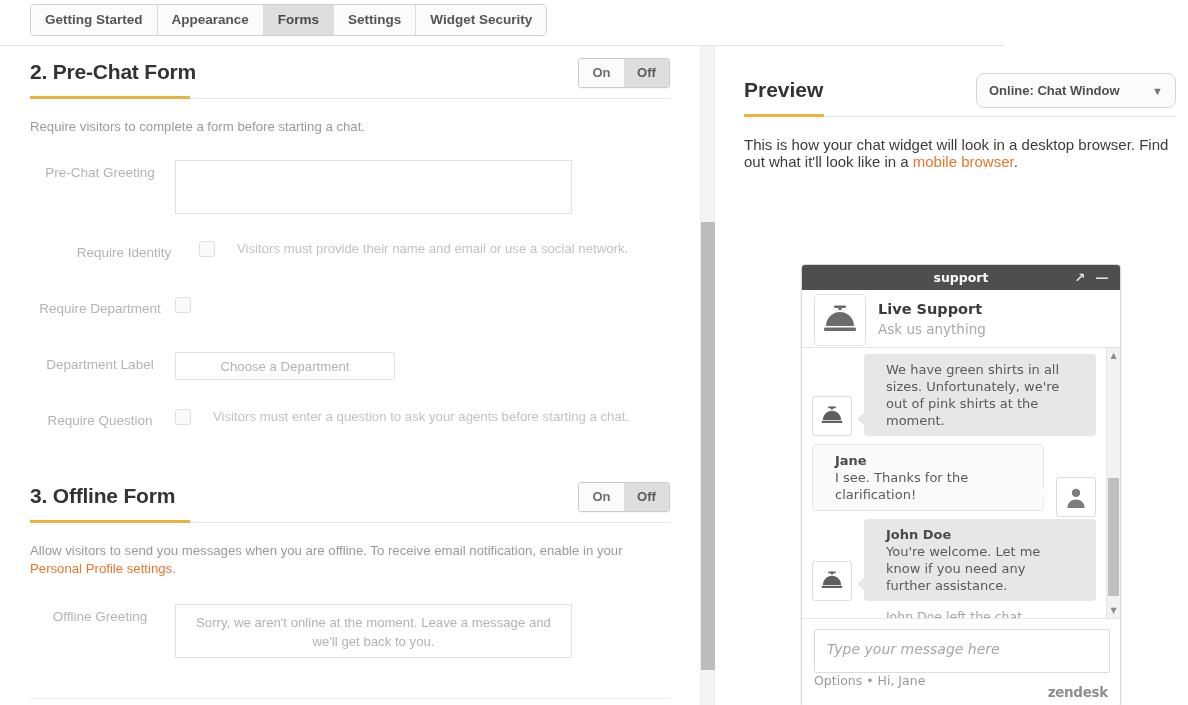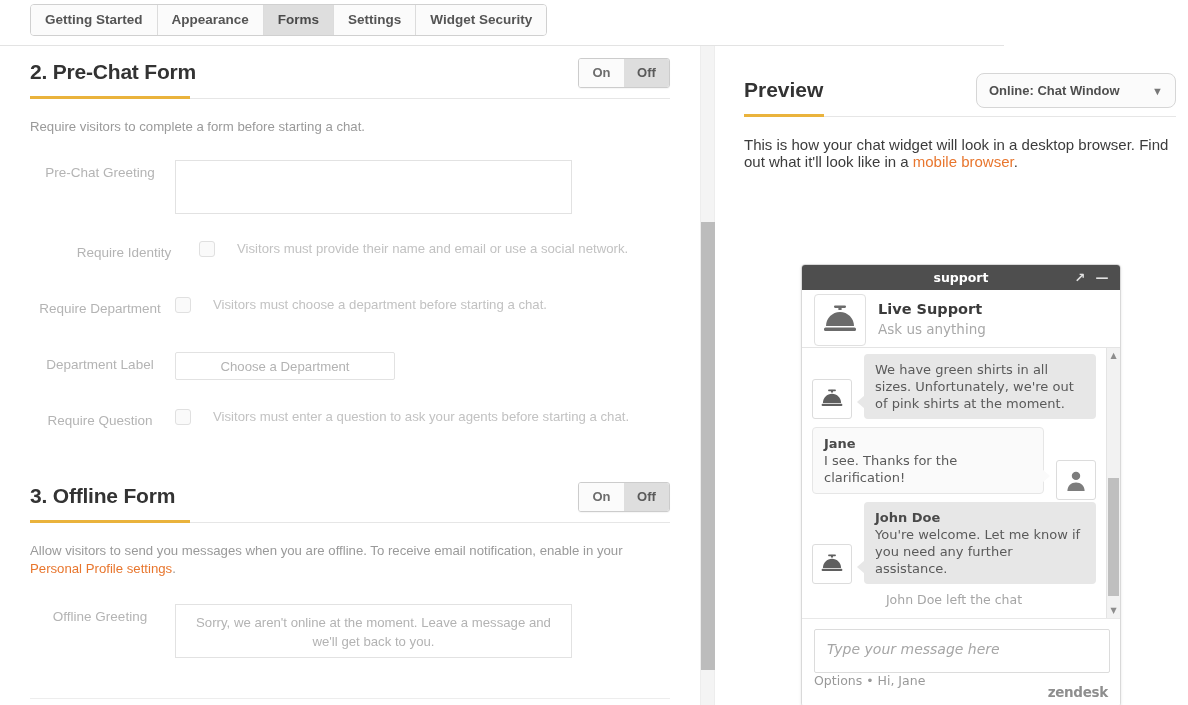--- a/index.html
+++ b/index.html
@@ -254,21 +254,21 @@
     height: 270px;
     background: #ffffff;
     overflow: hidden;
   }
   #w-msgs { position: absolute; left: 0; top: 0; right: 14px; padding: 6px 0 0 0; }
 
   .msg { position: relative; margin: 0 10px 8px 10px; min-height: 40px; }
   .bubble {
     position: relative;
     border-radius: 4px;
-    padding: 7px 11px;
+    padding: 7px 22px;
     font-size: 13px;
     line-height: 17px;
     color: #5a5a5a;
   }
   .msg-agent .bubble {
     background: #e7e7e7;
     margin-left: 52px;
   }
   .msg-agent .bubble::after {
     content: ""; position: absolute; left: -7px; bottom: 10px;
@@ -391,21 +391,20 @@
           <div class="chk-text">Visitors must provide their name and email or use a social network.</div>
         </div>
       </div>
     </div>
 
     <div class="row" style="margin-top:22px;">
       <div class="row-label">Require Department</div>
       <div class="row-field">
         <div class="chk-wrap">
           <div class="chk"></div>
-          <div class="chk-text">Visitors must choose a department before starting a chat.</div>
         </div>
       </div>
     </div>
 
     <div class="row" style="margin-top:22px;">
       <div class="row-label">Department Label</div>
       <div class="row-field">
         <div class="input-box">Choose a Department</div>
       </div>
     </div>

